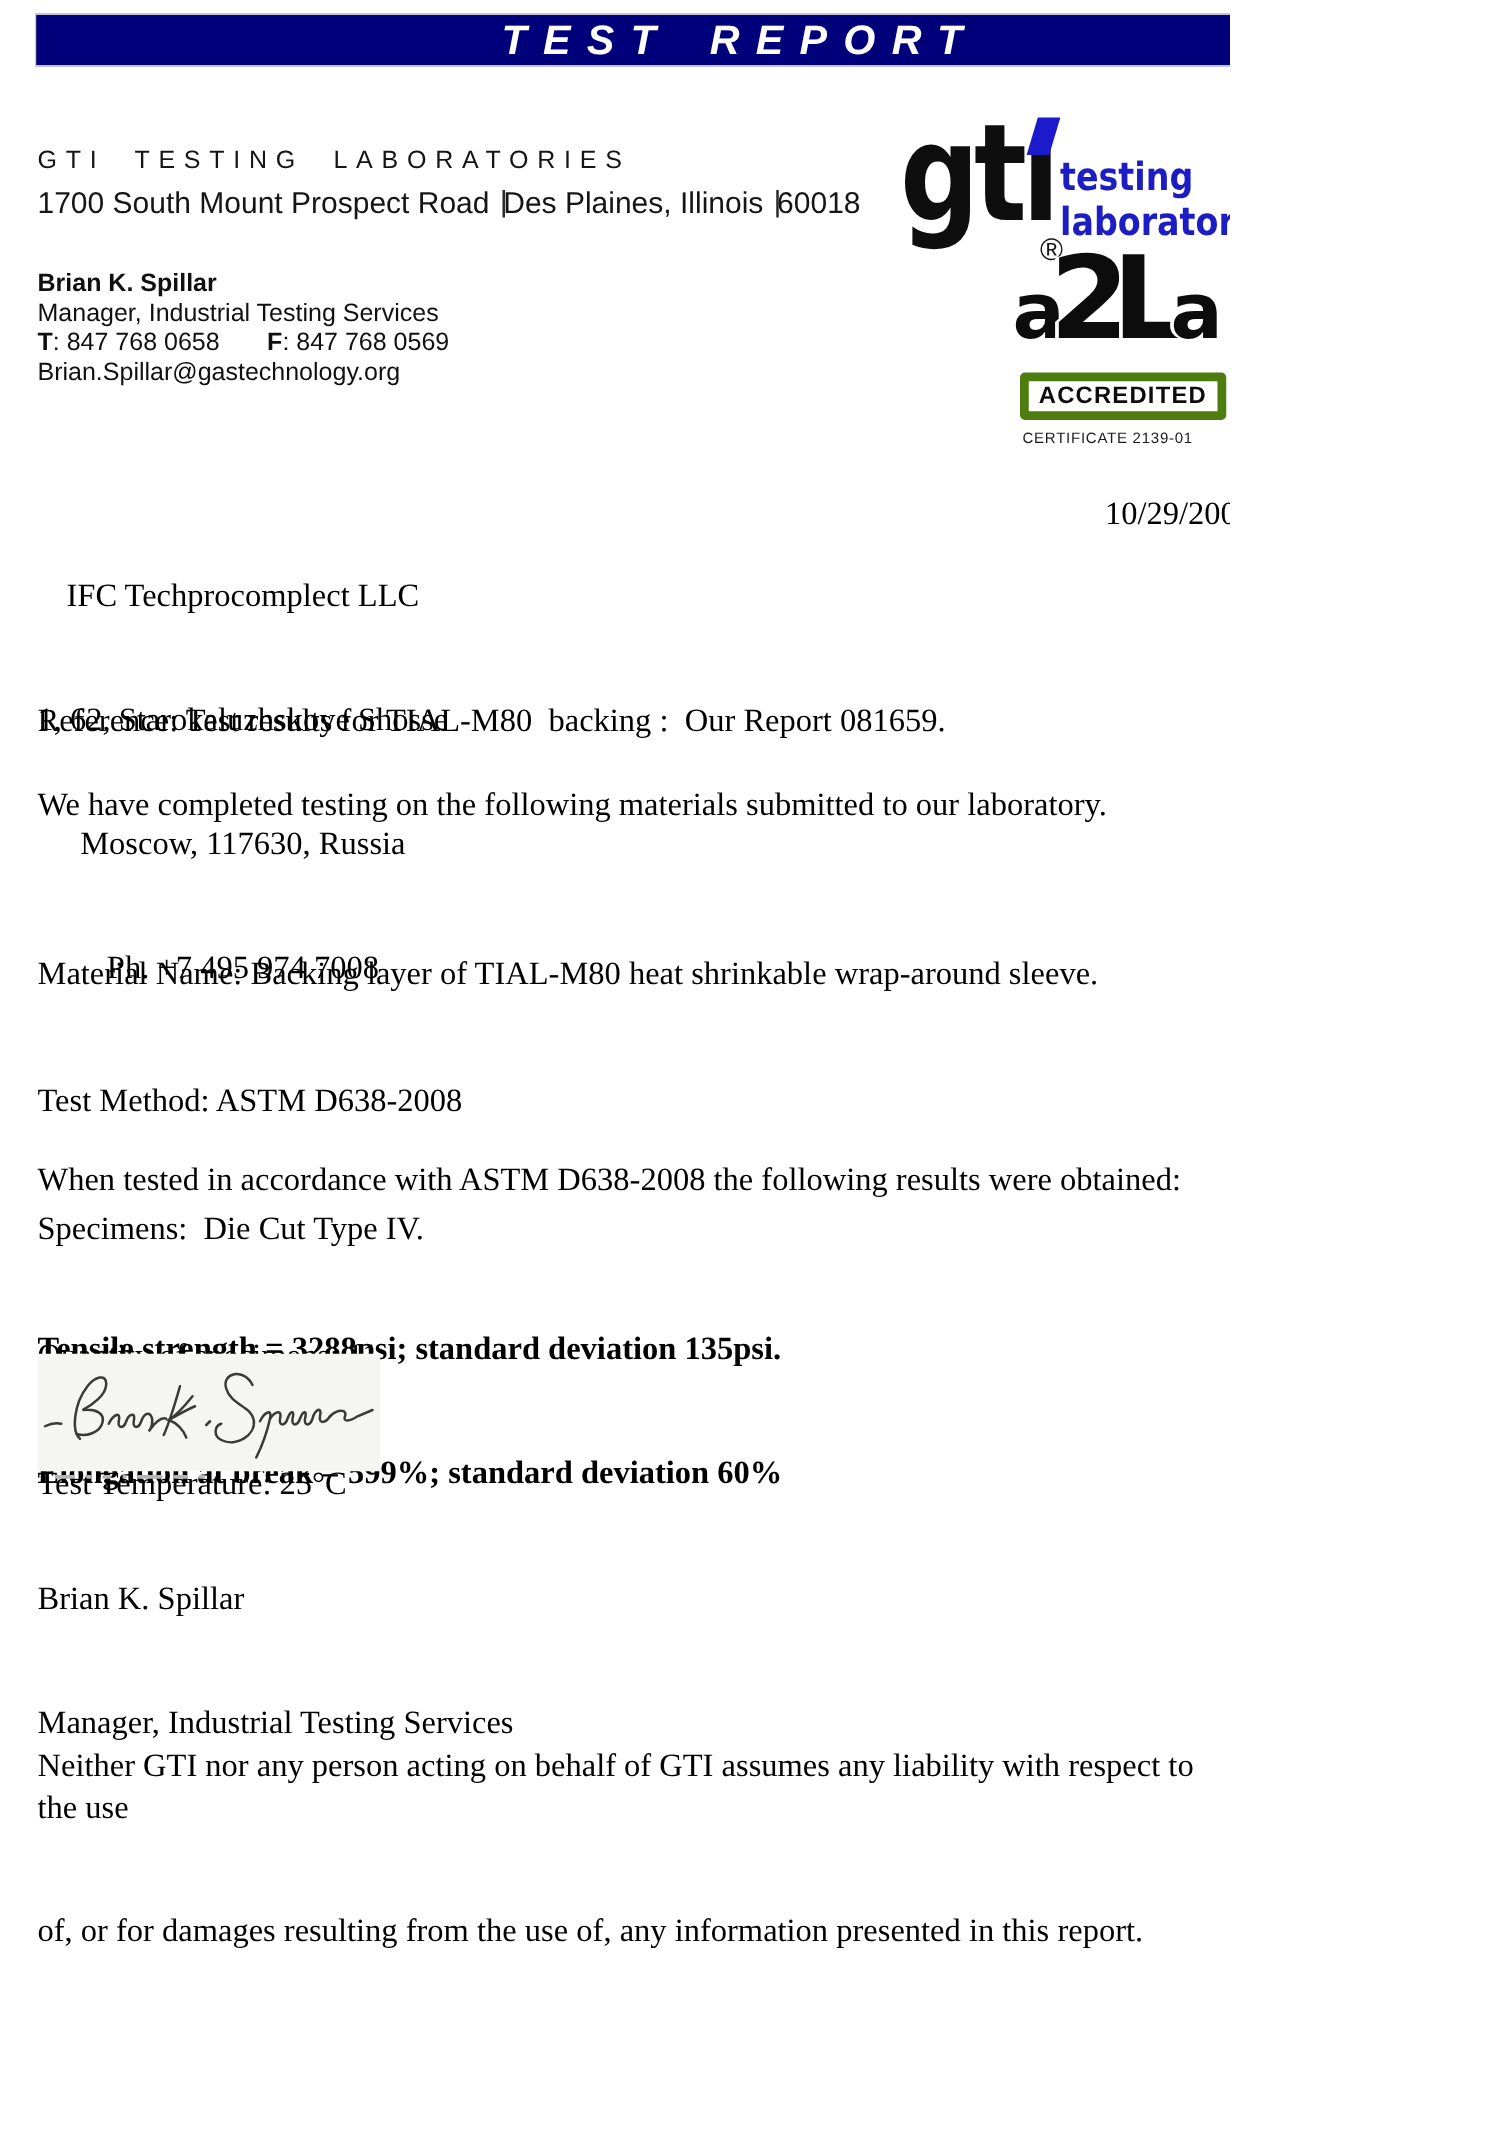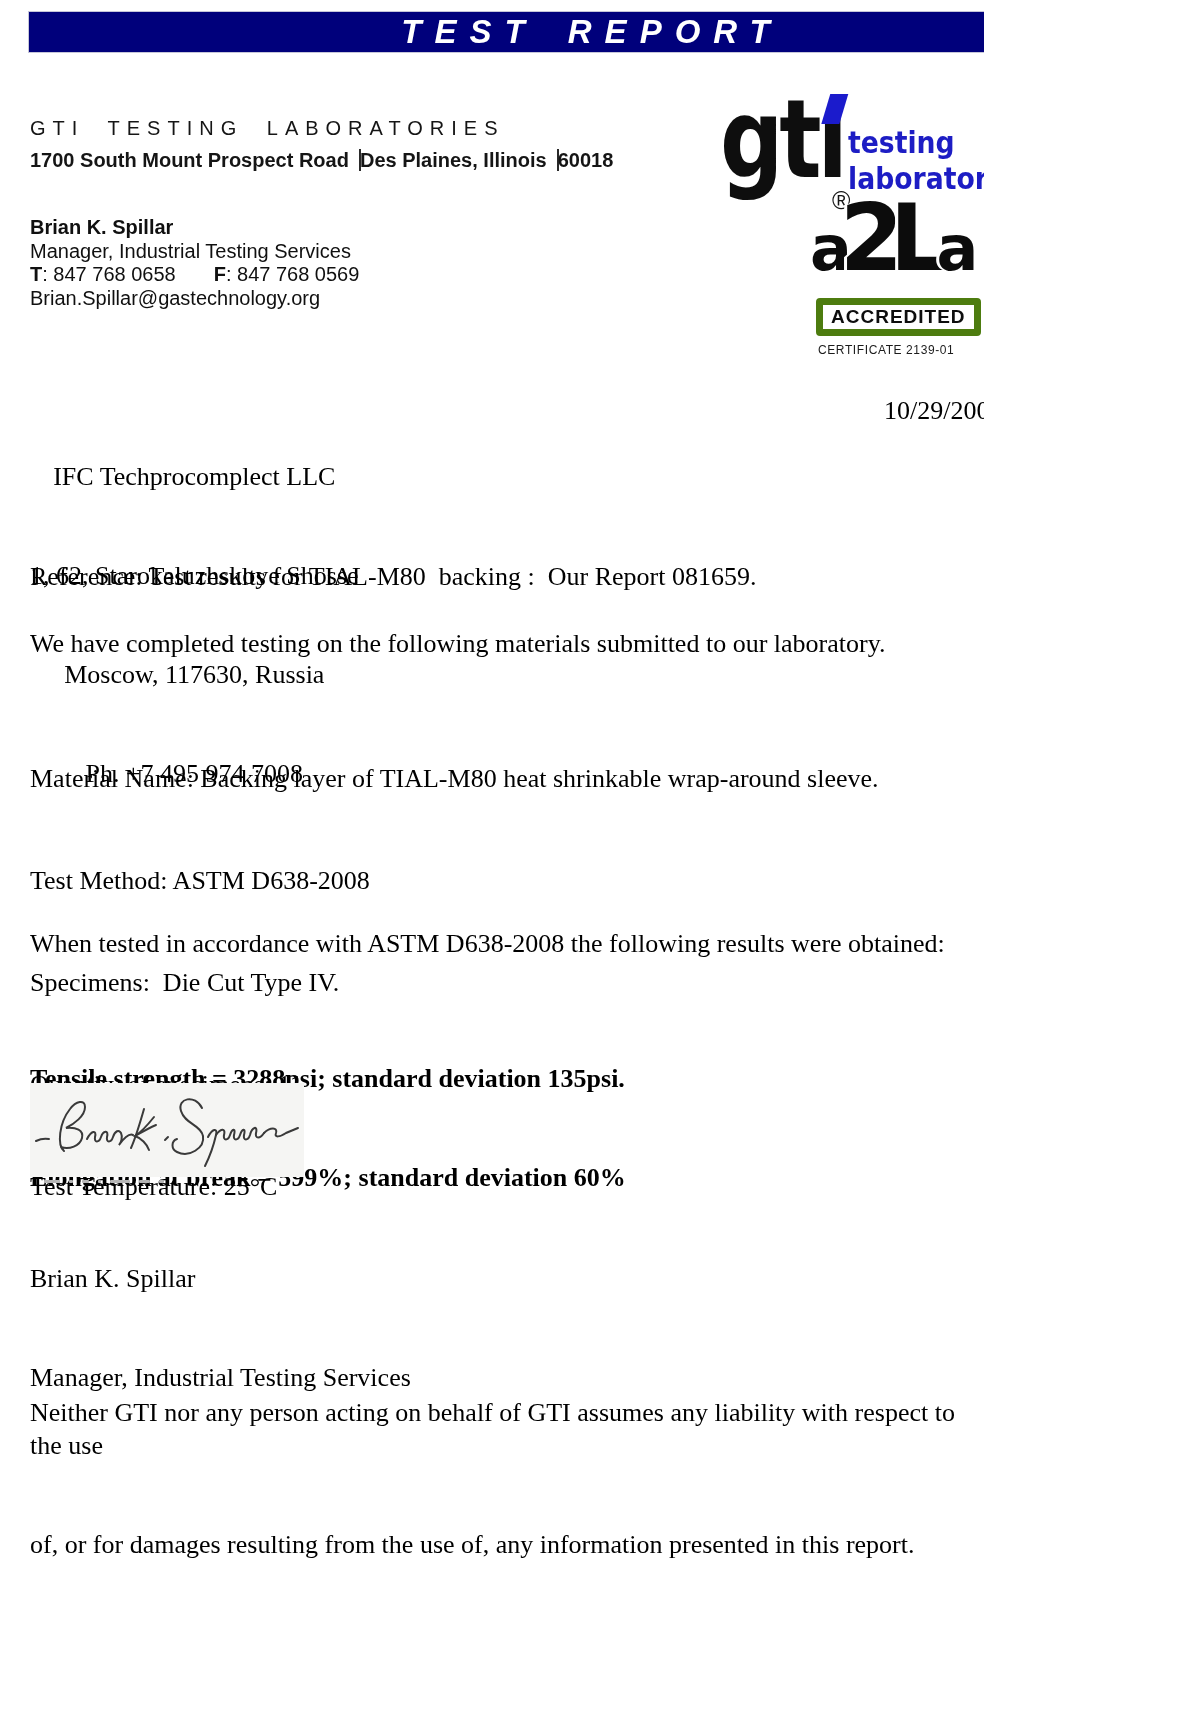--- a/index.html
+++ b/index.html
@@ -20,21 +20,21 @@
     letter-spacing:13px; word-spacing:8px; white-space:nowrap;
     font-family:"Liberation Sans", sans-serif; transform:translateX(6px);
   }
 
   
   .company-name {
     left:30px; top:117px; font-size:20px; color:#151515;
     letter-spacing:7px; word-spacing:11px; white-space:nowrap;
   }
   .address-line {
-    left:30px; top:149px; font-size:20px; color:#151515; white-space:nowrap;font-weight:bold;
+    left:30px; top:149px; font-size:24px; color:#151515; white-space:nowrap;
   }
   .vbar {
     display:inline-block; width:2px; height:22px; background:#2a2a2a;
     vertical-align:-4px; margin:0 2px 0 10px;
   }
   .vbar.tight { margin-right:-1px; }
   .contact { left:30px; top:216px; font-size:20px; line-height:23.5px; color:#101010; }
   .contact .bold { font-weight:bold; }
   .contact .gap { display:inline-block; width:38px; }
 

